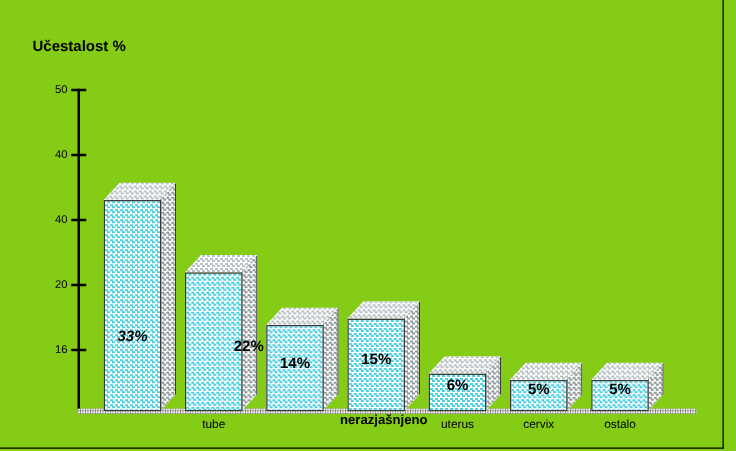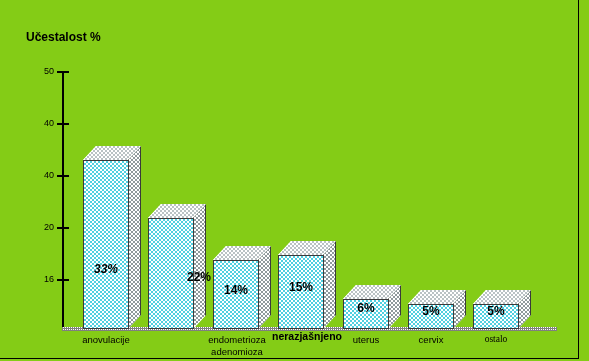--- a/index.html
+++ b/index.html
@@ -207,40 +207,39 @@
     <div class="baseline"></div>
 
     <div class="bar" style="left:83px; top:130px; width:58px; height:183px;">
       <div class="bar-top" style="left:0; top:0; width:58px; height:14px;
            clip-path: polygon(13px 0, 58px 0, 45px 14px, 0 14px);"></div>
       <div class="bar-side" style="left:45px; top:0; width:13px; height:183px;
            clip-path: polygon(0 14px, 13px 0, 13px 169px, 0 183px);"></div>
       <div class="bar-front" style="left:0; top:14px; width:46px; height:169px;"></div>
     </div>
     <div class="bar-label" style="left:83px; top:246px; width:46px;font-style:italic;">33%</div>
-    <div class="cat-label" style="left:46px; top:318px; width:120px;">anovulacije</div>
 
     <div class="bar" style="left:148px; top:188px; width:58px; height:125px;">
       <div class="bar-top" style="left:0; top:0; width:58px; height:14px;
            clip-path: polygon(13px 0, 58px 0, 45px 14px, 0 14px);"></div>
       <div class="bar-side" style="left:45px; top:0; width:13px; height:125px;
            clip-path: polygon(0 14px, 13px 0, 13px 111px, 0 125px);"></div>
       <div class="bar-front" style="left:0; top:14px; width:46px; height:111px;"></div>
     </div>
     <div class="bar-label" style="left:148px; top:254px; width:46px;margin-left:28px;">22%</div>
+    <div class="cat-label" style="left:131px; top:318px; width:80px;">tube</div>
 
     <div class="bar" style="left:213px; top:230px; width:58px; height:83px;">
       <div class="bar-top" style="left:0; top:0; width:58px; height:14px;
            clip-path: polygon(13px 0, 58px 0, 45px 14px, 0 14px);"></div>
       <div class="bar-side" style="left:45px; top:0; width:13px; height:83px;
            clip-path: polygon(0 14px, 13px 0, 13px 69px, 0 83px);"></div>
       <div class="bar-front" style="left:0; top:14px; width:46px; height:69px;"></div>
     </div>
     <div class="bar-label" style="left:213px; top:267px; width:46px;">14%</div>
-    <div class="cat-label two-line" style="left:196px; top:318px; width:82px;"><span>endometrioza</span><br><span>adenomioza</span></div>
 
     <div class="bar" style="left:278px; top:225px; width:58px; height:88px;">
       <div class="bar-top" style="left:0; top:0; width:58px; height:14px;
            clip-path: polygon(13px 0, 58px 0, 45px 14px, 0 14px);"></div>
       <div class="bar-side" style="left:45px; top:0; width:13px; height:88px;
            clip-path: polygon(0 14px, 13px 0, 13px 74px, 0 88px);"></div>
       <div class="bar-front" style="left:0; top:14px; width:46px; height:74px;"></div>
     </div>
     <div class="bar-label" style="left:278px; top:264px; width:46px;">15%</div>
     <div class="cat-label emph" style="left:264px; top:315px; width:86px;">nerazjašnjeno</div>
@@ -266,16 +265,16 @@
     <div class="cat-label" style="left:394px; top:318px; width:74px;">cervix</div>
 
     <div class="bar" style="left:473px; top:274px; width:58px; height:39px;">
       <div class="bar-top" style="left:0; top:0; width:58px; height:14px;
            clip-path: polygon(13px 0, 58px 0, 45px 14px, 0 14px);"></div>
       <div class="bar-side" style="left:45px; top:0; width:13px; height:39px;
            clip-path: polygon(0 14px, 13px 0, 13px 25px, 0 39px);"></div>
       <div class="bar-front" style="left:0; top:14px; width:46px; height:25px;"></div>
     </div>
     <div class="bar-label" style="left:473px; top:288px; width:46px;">5%</div>
-    <div class="cat-label" style="left:459px; top:318px; width:74px;font-family:Liberation Serif, serif;">ostalo</div>
+    <div class="cat-label" style="left:459px; top:318px; width:74px;">ostalo</div>
 
   </div>
 </div>
 
 </body></html>

